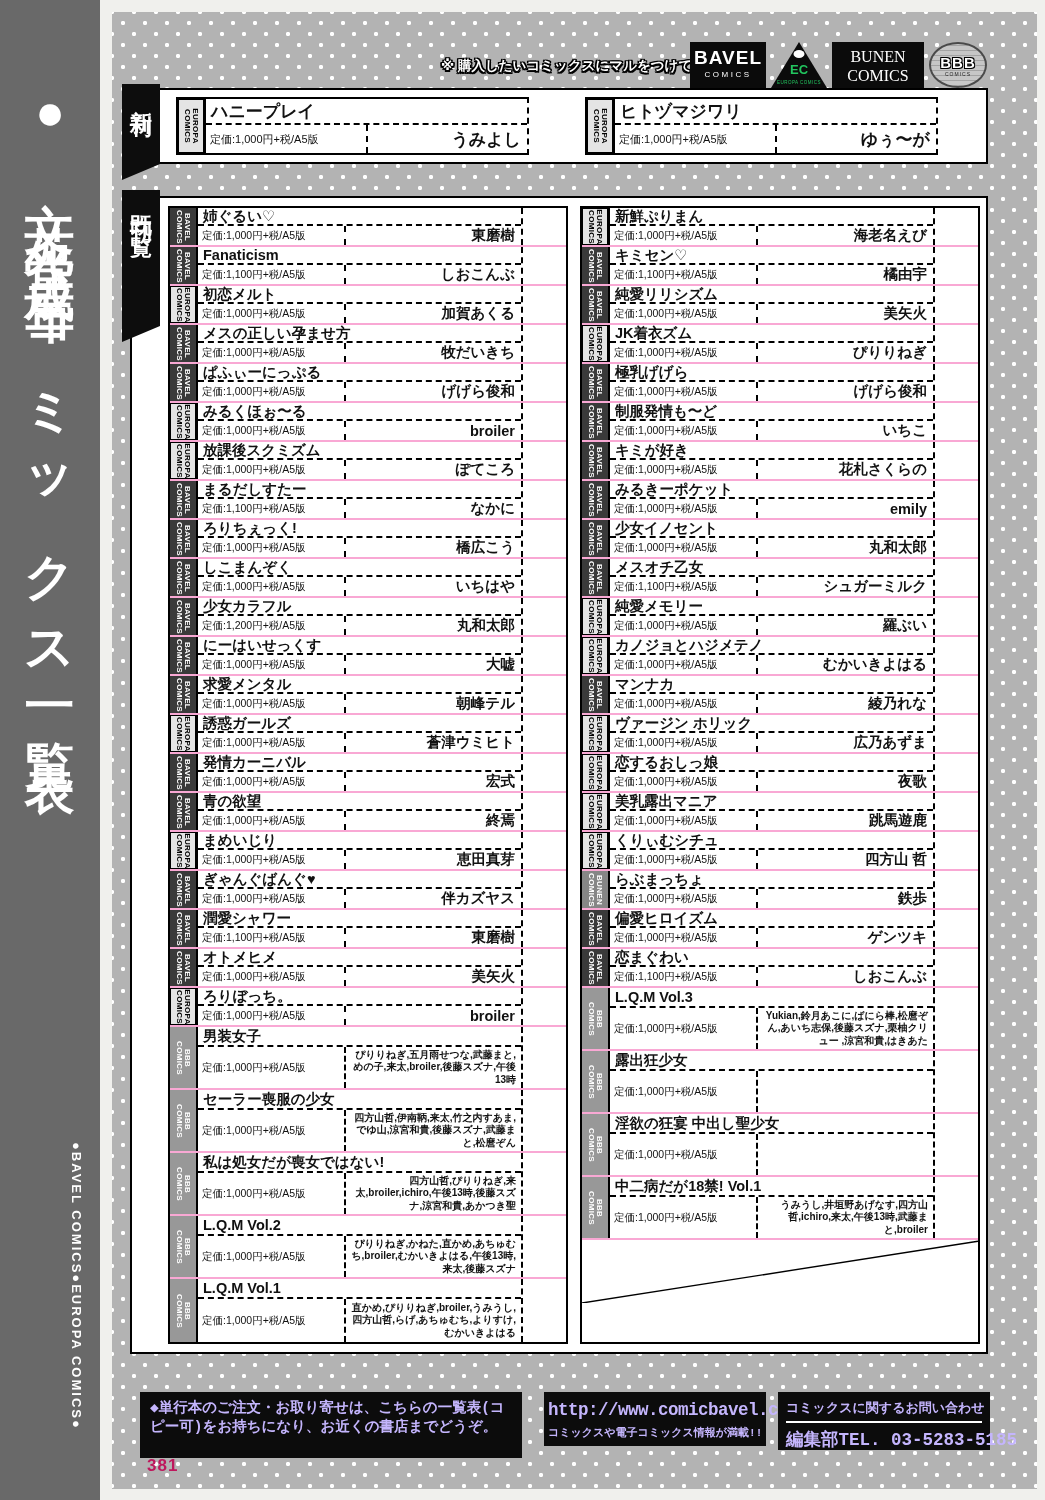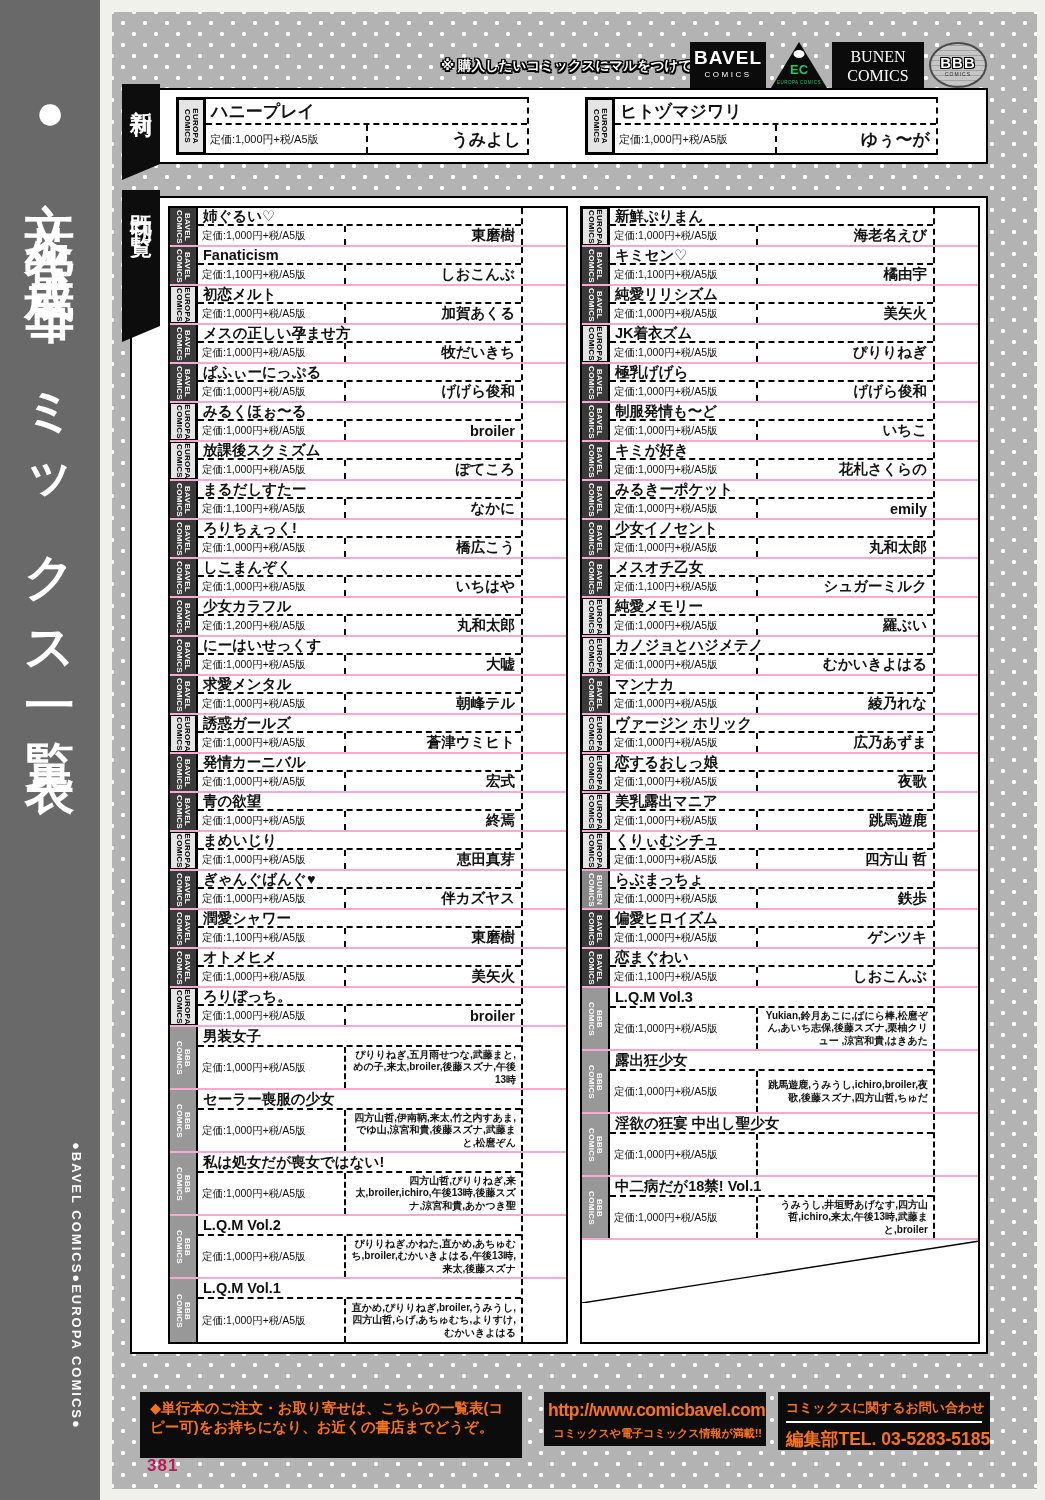--- a/index.html
+++ b/index.html
@@ -100,21 +100,21 @@
   .price { width:148px; flex:none; box-sizing:border-box; border-right:2px dashed #000;
            font-size:10.5px; display:flex; align-items:center; padding:0 4px; white-space:nowrap; overflow:hidden; }
   .author { flex:1; display:flex; align-items:center; justify-content:flex-end;
             font-weight:bold; font-size:14.5px; padding:0 6px; white-space:nowrap; overflow:hidden; min-width:0; }
   .row.tall .author { font-size:10px; white-space:normal; text-align:right; line-height:1.22; padding:1px 5px; }
   .mark { width:43px; flex:none; border-left:2px dashed #000; background:#fff; }
   .row.empty { background:#fff; }
   .row.empty svg { display:block; }
   
   #footer { position:absolute; left:140px; top:1392px; display:flex; }
-  .fbox { background:#0c0c0c; color:#f97316; font-weight:bold; box-sizing:border-box; }
+  .fbox { background:#0c0c0c; color:#c4b5fd; font-weight:bold; box-sizing:border-box;font-family:Liberation Mono, monospace; }
   #fbox1 { width:382px; height:66px; font-size:14.5px; line-height:1.32; padding:7px 10px; }
   #fbox2 { width:222px; height:54px; margin-left:22px; text-align:right; padding:8px 4px; }
   .url { font-size:17.5px; letter-spacing:-0.5px; white-space:nowrap; }
   .url-sub { font-size:11px; margin-top:5px; white-space:nowrap; }
   #fbox3 { width:212px; height:58px; margin-left:12px; text-align:center; padding:7px 8px; }
   .contact-title { font-size:13px; border-bottom:2px solid #fff; padding-bottom:4px; margin-bottom:4px; white-space:nowrap; }
   .tel { font-size:17.5px; white-space:nowrap; }
   #page-num { position:absolute; left:147px; top:1456px; font-size:17px; font-weight:bold;
               color:#be185d; letter-spacing:1px; }
 </style>
@@ -957,21 +957,20 @@
         <div class="tab bbb">
           <div class="tab-inner">
             <div>BBB</div>
             <div>COMICS</div>
           </div>
         </div>
         <div class="content">
           <div class="trow">露出狂少女</div>
           <div class="brow">
             <div class="price">定価:1,000円+税/A5版</div>
-            <div class="author">跳馬遊鹿,うみうし,ichiro,broiler,夜歌,後藤スズナ,四方山哲,ちゅだ</div>
           </div>
         </div>
         <div class="mark"></div>
       </div>
       <div class="row tall">
         <div class="tab bbb">
           <div class="tab-inner">
             <div>BBB</div>
             <div>COMICS</div>
           </div>

